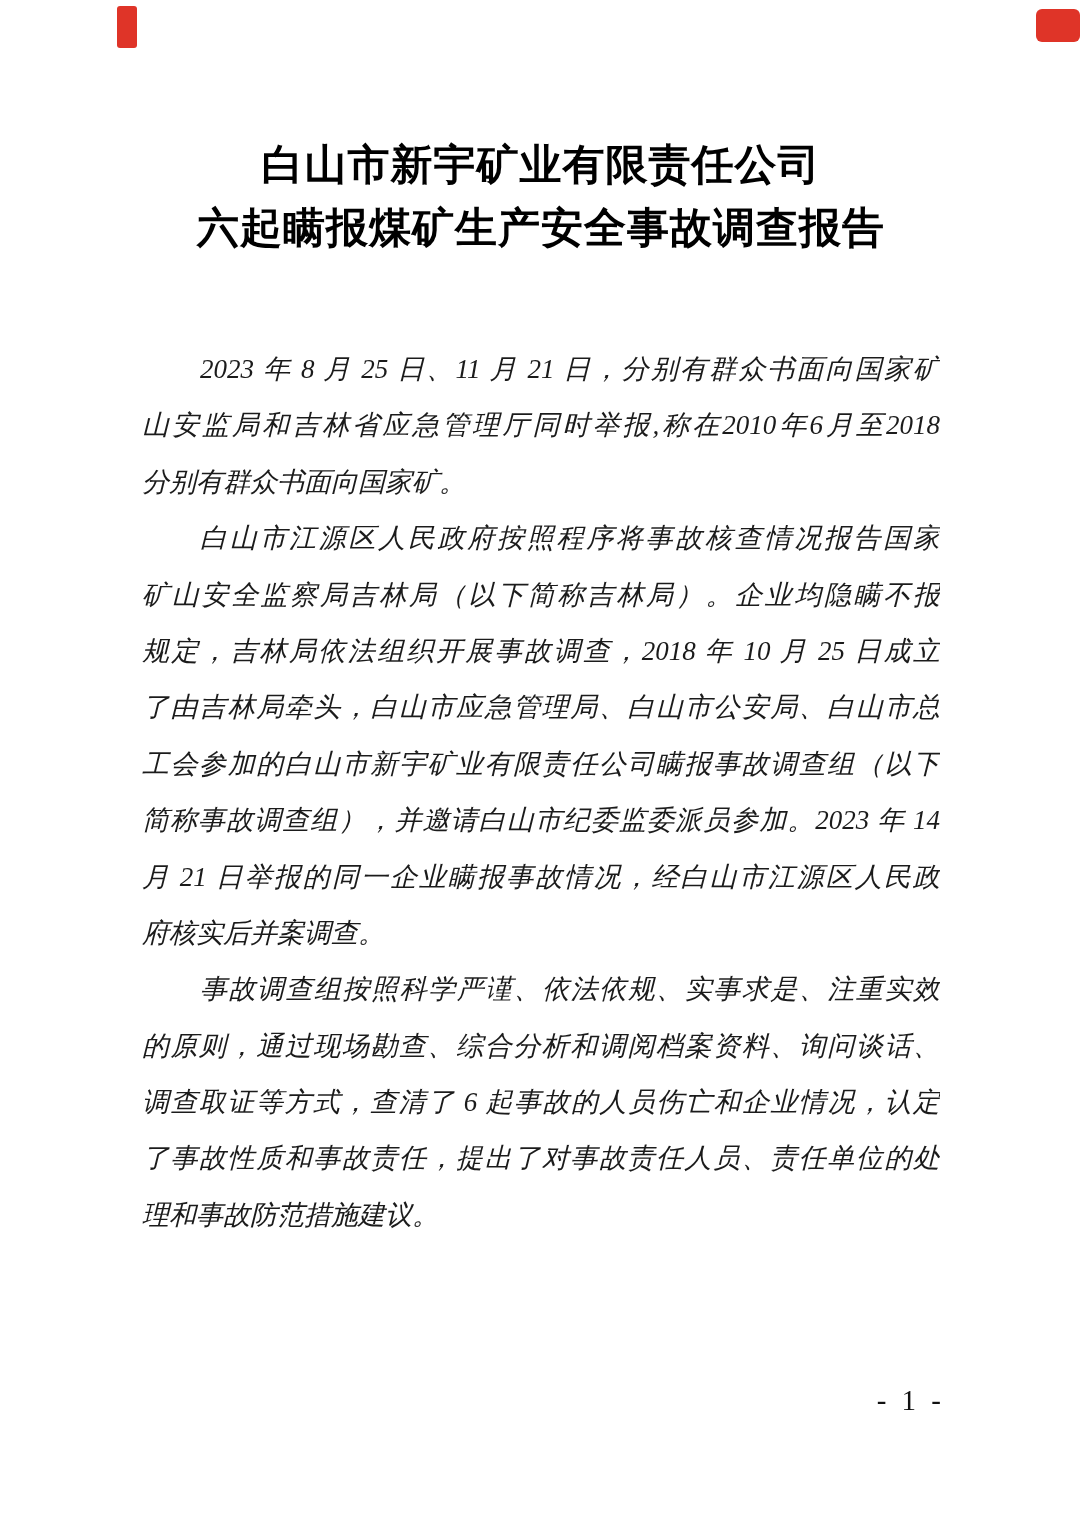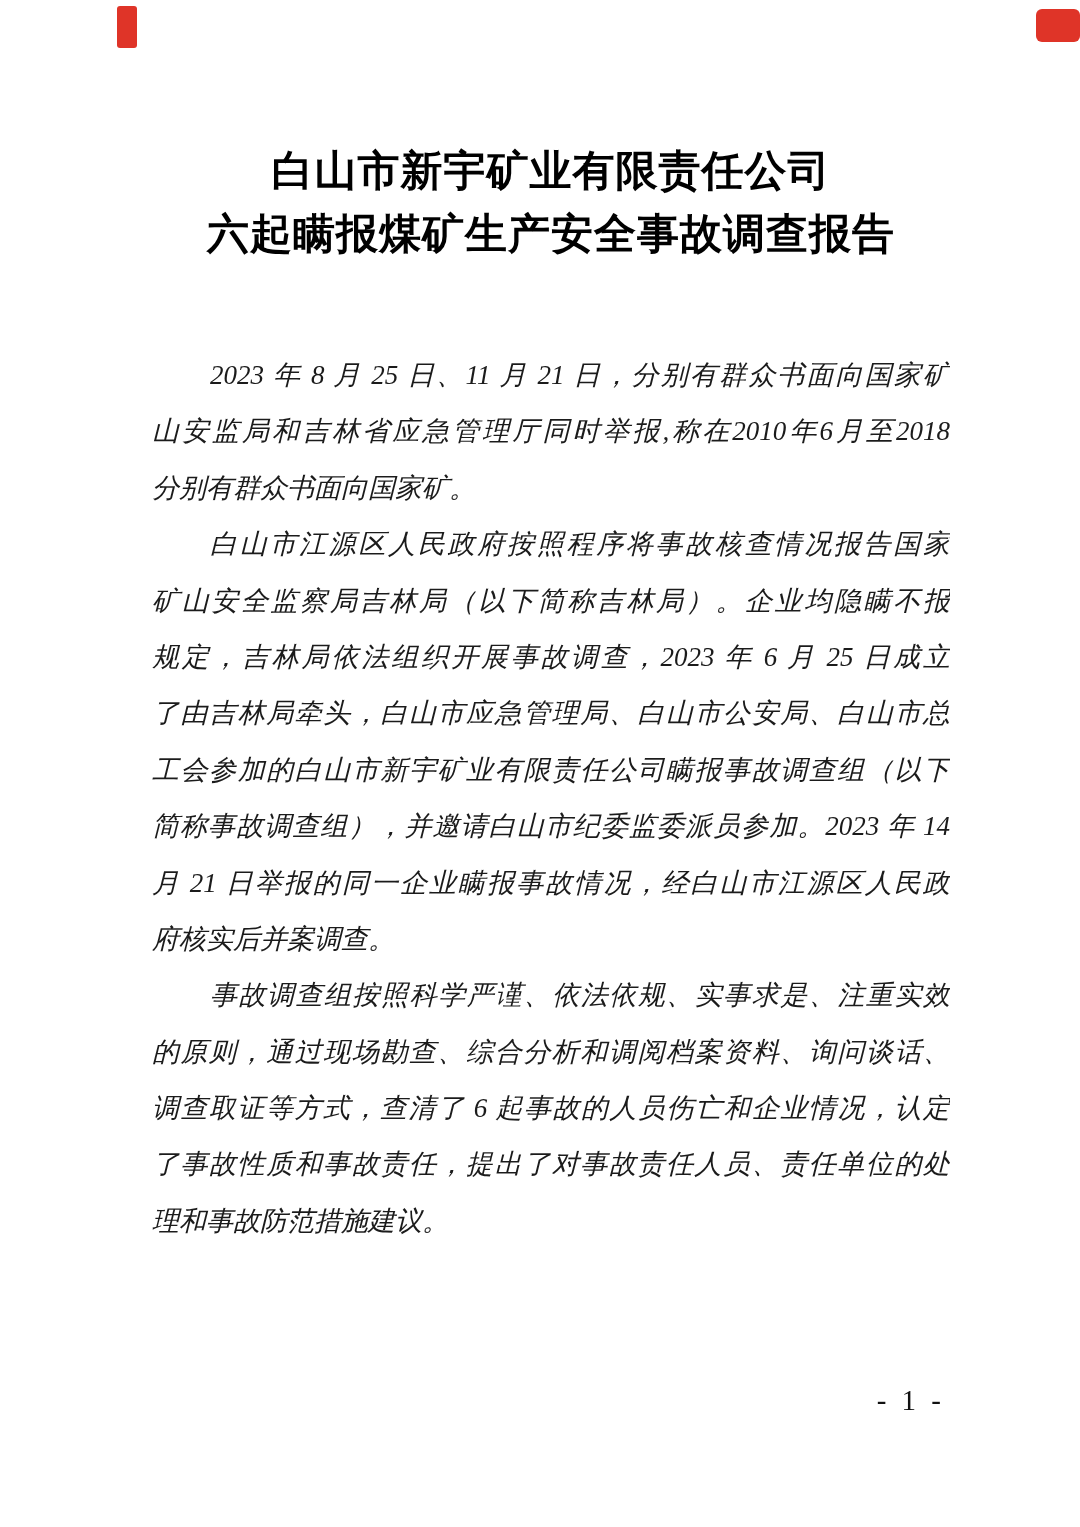--- a/index.html
+++ b/index.html
@@ -29,23 +29,22 @@
   .red-mark.right {
     left: 1036px;
     top: 9px;
     width: 44px;
     height: 33px;
     border-radius: 6px;
   }
   .doc {
     position: absolute;
     left: 142px;
-    top: 140px;
+    top: 134px;
     width: 798px;
-    margin-left: 10px;
   }
   .title {
     text-align: center;
     font-weight: bold;
     color: #000000;
     font-size: 42px;
     line-height: 63px;
     letter-spacing: 1px;
   }
   .body-text {
@@ -89,21 +88,21 @@
   </div>
   <div class="body-text" id="paragraphs">
       <div>
         <div class="line indent">2023 年 8 月 25 日、11 月 21 日，分别有群众书面向国家矿</div>
         <div class="line">山安监局和吉林省应急管理厅同时举报,称在2010年6月至2018</div>
         <div class="line para-end">分别有群众书面向国家矿。</div>
       </div>
       <div>
         <div class="line indent">白山市江源区人民政府按照程序将事故核查情况报告国家</div>
         <div class="line">矿山安全监察局吉林局（以下简称吉林局）。企业均隐瞒不报</div>
-        <div class="line">规定，吉林局依法组织开展事故调查，2023 年 6 月 25 日成立</div>
+        <div class="line">规定，吉林局依法组织开展事故调查，2018 年 10 月 25 日成立</div>
         <div class="line">了由吉林局牵头，白山市应急管理局、白山市公安局、白山市总</div>
         <div class="line">工会参加的白山市新宇矿业有限责任公司瞒报事故调查组（以下</div>
         <div class="line">简称事故调查组），并邀请白山市纪委监委派员参加。2023 年 14</div>
         <div class="line">月 21 日举报的同一企业瞒报事故情况，经白山市江源区人民政</div>
         <div class="line para-end">府核实后并案调查。</div>
       </div>
       <div>
         <div class="line indent">事故调查组按照科学严谨、依法依规、实事求是、注重实效</div>
         <div class="line">的原则，通过现场勘查、综合分析和调阅档案资料、询问谈话、</div>
         <div class="line">调查取证等方式，查清了 6 起事故的人员伤亡和企业情况，认定</div>

